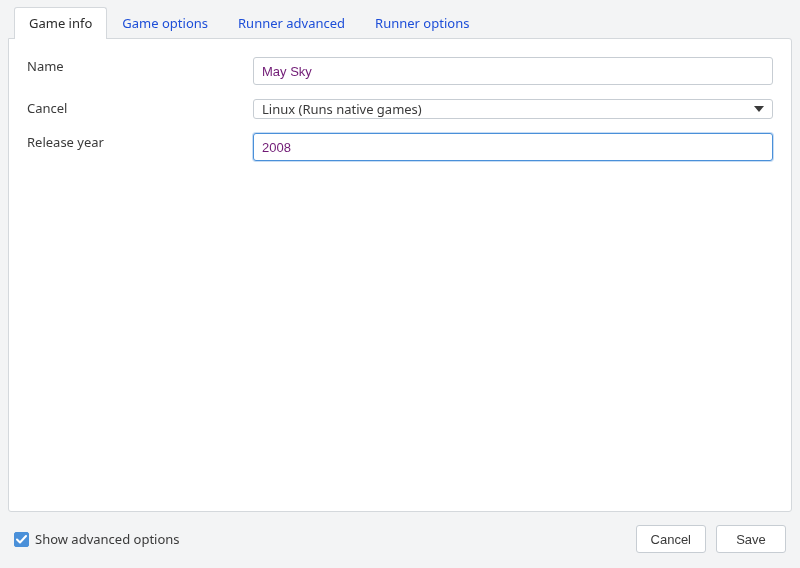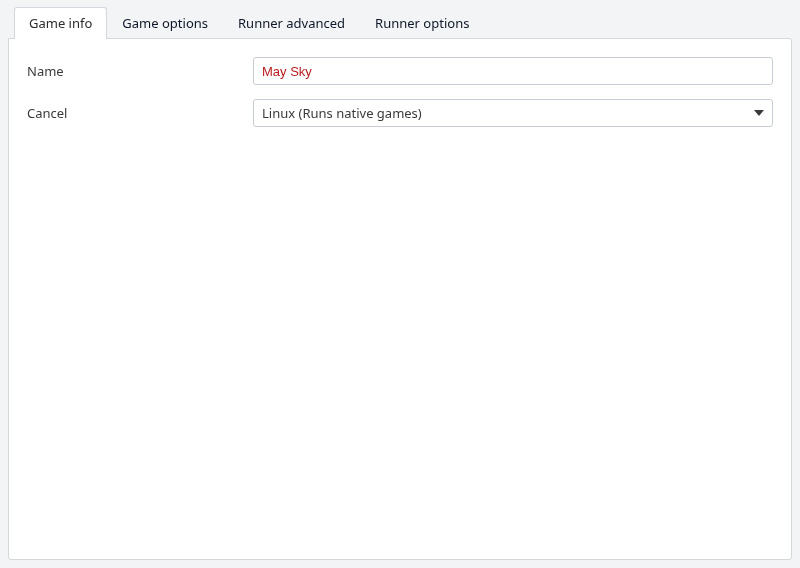--- a/index.html
+++ b/index.html
@@ -22,21 +22,21 @@
     display: flex;
     align-items: flex-end;
     gap: 0;
     padding-left: 6px;
     height: 30px;
     position: relative;
     z-index: 2;
   }
   .tab {
     padding: 6px 14px 7px 14px;
-    color: #0f172a;
+    color: #1d4ed8;
     cursor: pointer;
     border: 1px solid transparent;
     border-bottom: none;
     position: relative;
     top: 1px;
     border-top-left-radius: 3px;
     border-top-right-radius: 3px;
     font-size: 13px;
   }
   .tab.active {
@@ -48,50 +48,50 @@
     flex: 1 1 auto;
     background: #ffffff;
     border: 1px solid #d4d8dc;
     border-radius: 0 3px 3px 3px;
     padding: 18px 18px;
     position: relative;
     z-index: 1;
   }
   .form-row {
     display: flex;
-    align-items: center;
+    align-items: flex-start;
     margin-bottom: 14px;
   }
   .form-row .label {
     width: 226px;
     color: #3a3a3a;
     font-size: 13px;
   }
   .form-row .control {
     flex: 1 1 auto;
   }
   input[type="text"].text-input {
     width: 100%;
     height: 28px;
     padding: 4px 8px;
     border: 1px solid #c7cdd3;
     border-radius: 3px;
     font-size: 13px;
-    color: #b91c1c;
+    color: #701a75;
     background: #ffffff;
     outline: none;
   }
   input[type="text"].text-input:focus,
   input[type="text"].text-input.focused {
     border-color: #4a90d9;
     box-shadow: 0 0 0 1px rgba(74,144,217,0.3);
   }
   .select {
     width: 100%;
-    height: 28px;
+    height: 20px;
     border: 1px solid #c7cdd3;
     border-radius: 3px;
     background: #ffffff;
     display: flex;
     align-items: center;
     justify-content: space-between;
     padding: 0 8px;
     cursor: pointer;
   }
   .select .value {
@@ -179,17 +179,37 @@
           <span class="value">Linux (Runs native games)</span>
           <span class="arrow">
             <svg width="10" height="6" viewBox="0 0 10 6">
                 <path d="M0 0 L5 6 L10 0 Z" fill="#3a3a3a"></path>
               </svg>
           </span>
         </div>
       </div>
     </div>
 
+    <div class="form-row">
+      <div class="label">Release year</div>
+      <div class="control">
+        <input type="text" class="text-input focused" value="2008" style="">
+      </div>
+    </div>
 
   </div>
 
+  <div class="footer">
+    <label class="checkbox-group">
+      <span class="checkbox">
+        <svg width="11" height="9" viewBox="0 0 11 9">
+          <path d="M1 4.5 L4 7.5 L10 1" stroke="#ffffff" stroke-width="2" fill="none" stroke-linecap="round" stroke-linejoin="round"></path>
+        </svg>
+      </span>
+      <span>Show advanced options</span>
+    </label>
+    <div class="button-row">
+      <button type="button" class="btn">Cancel</button>
+      <button type="button" class="btn">Save</button>
+    </div>
+  </div>
 
 </div>
 
 </body></html>

